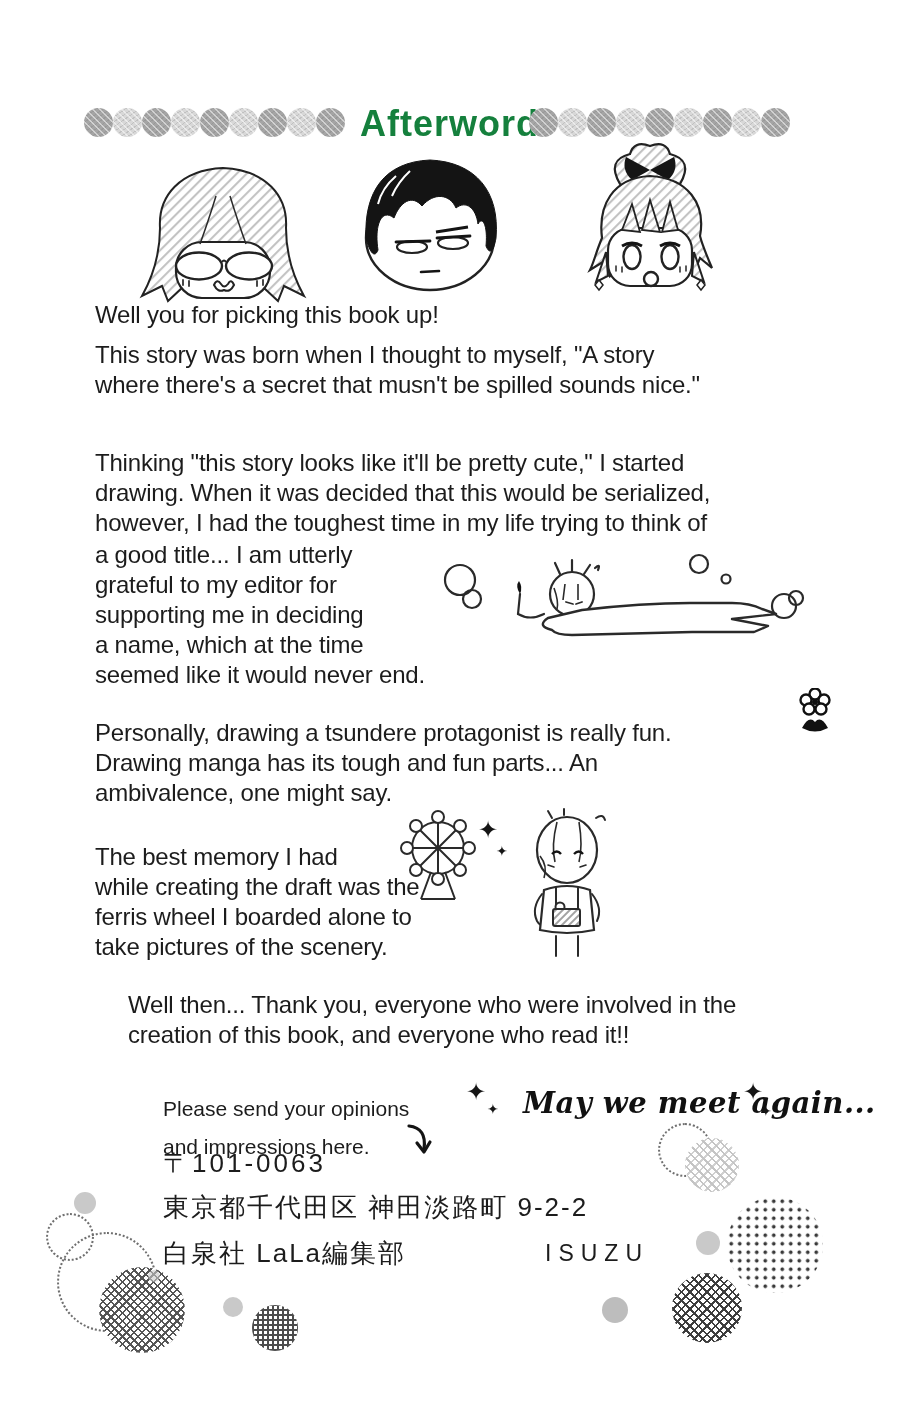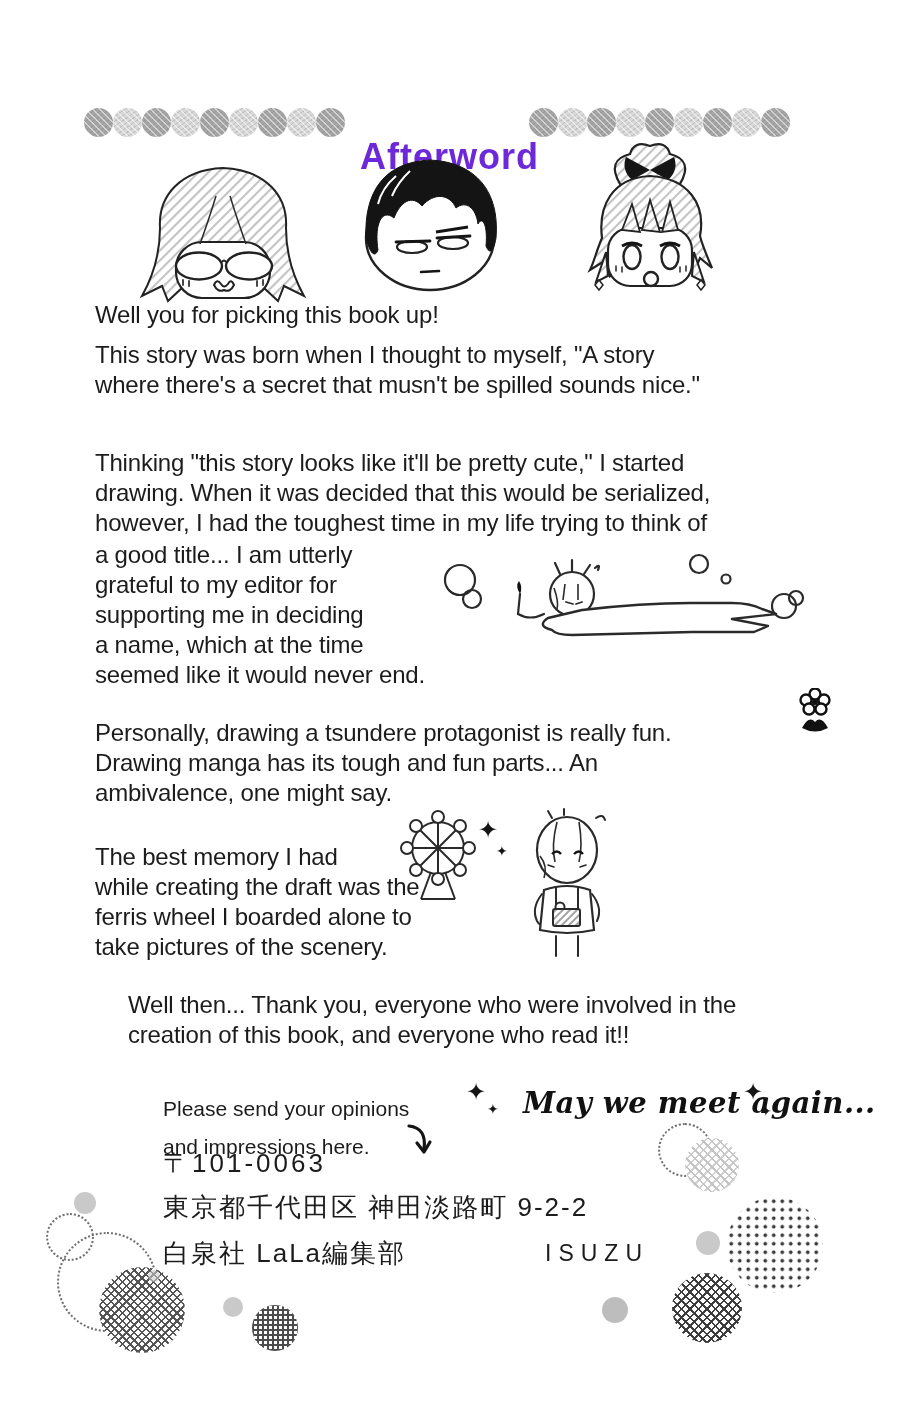--- a/index.html
+++ b/index.html
@@ -8,21 +8,21 @@
     background:#ffffff;color:#1c1c1c;
     font-family:"Liberation Sans", sans-serif;
   }
   .abs{position:absolute;}
   .hand{
     font-size:24px;line-height:30px;letter-spacing:-0.2px;
     white-space:pre-line;color:#1c1c1c;
   }
   .hand-sm{font-size:21px;line-height:38px;white-space:pre-line;letter-spacing:0;}
   .title{
-    font-size:36px;font-weight:700;letter-spacing:1px;color:#6d28d9;margin-top:33px;
+    font-size:36px;font-weight:700;letter-spacing:1px;color:#15803d;
   }
   .farewell{
     font-family:"DejaVu Serif", serif;font-style:italic;font-weight:700;
     font-size:29px;color:#111;letter-spacing:0.5px;
   }
   .jp{font-size:26px;letter-spacing:2px;}
   .postal{font-size:26px;letter-spacing:3px;}
   .isuzu{font-size:23px;letter-spacing:7px;font-weight:500;}
   .sparkle{color:#151515;line-height:1;}
   

